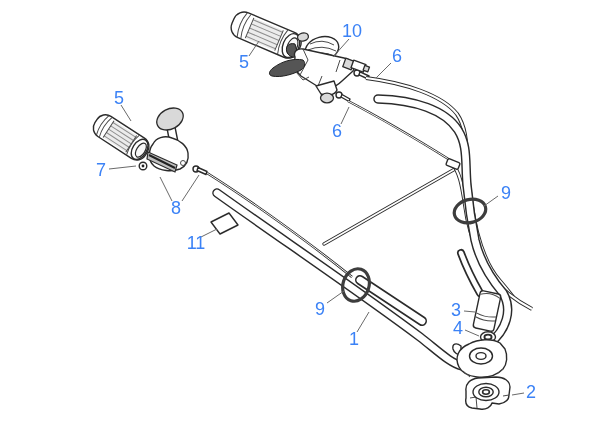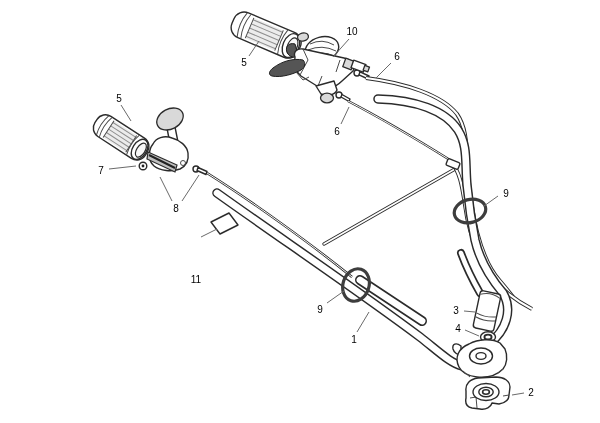--- a/index.html
+++ b/index.html
@@ -32,21 +32,21 @@
   .part {fill:#ffffff;stroke:#2b2b2b;stroke-width:1.4;stroke-linejoin:round;}
   .grey {fill:#d9d9d9;stroke:#2b2b2b;stroke-width:1.3;stroke-linejoin:round;}
   .dark {fill:#555555;stroke:#1f1f1f;stroke-width:1;stroke-linejoin:round;}
   .detail{fill:none;stroke:#4a4a4a;stroke-width:1;}
   .ribline{fill:none;stroke:#8f8f8f;stroke-width:1;}
   .clamp{fill:none;stroke:#3d3d3d;stroke-width:3.2;}
   .leader{stroke:#6a6a6a;stroke-width:1;}
   .callout{
     position:absolute;
     transform:translate(-50%,-50%);
-    font-size:10px;color:#000000;
+    font-size:18px;color:#3b82f6;
     user-select:none;white-space:nowrap;
   }
 </style>
 </head>
 <body>
 
 <div class="canvas">
 <svg width="600" height="423" viewBox="0 0 600 423">
 
   <g>
@@ -198,20 +198,20 @@
   </g>
 </svg>
 
   <div class="callout" style="left: 244px; top: 62px;">5</div>
   <div class="callout" style="left: 352px; top: 31px;">10</div>
   <div class="callout" style="left: 397px; top: 56px;">6</div>
   <div class="callout" style="left: 337px; top: 131px;">6</div>
   <div class="callout" style="left: 119px; top: 98px;">5</div>
   <div class="callout" style="left: 101px; top: 170px;">7</div>
   <div class="callout" style="left: 176px; top: 208px;">8</div>
-  <div class="callout" style="left: 196px; top: 243px; margin-top: 36px;">11</div>
+  <div class="callout" style="left: 196px; top: 243px;">11</div>
   <div class="callout" style="left: 506px; top: 193px;">9</div>
   <div class="callout" style="left: 320px; top: 309px;">9</div>
   <div class="callout" style="left: 354px; top: 339px;">1</div>
   <div class="callout" style="left: 456px; top: 310px;">3</div>
   <div class="callout" style="left: 458px; top: 328px;">4</div>
   <div class="callout" style="left: 531px; top: 392px;">2</div>
 </div>
 
 </body></html>

